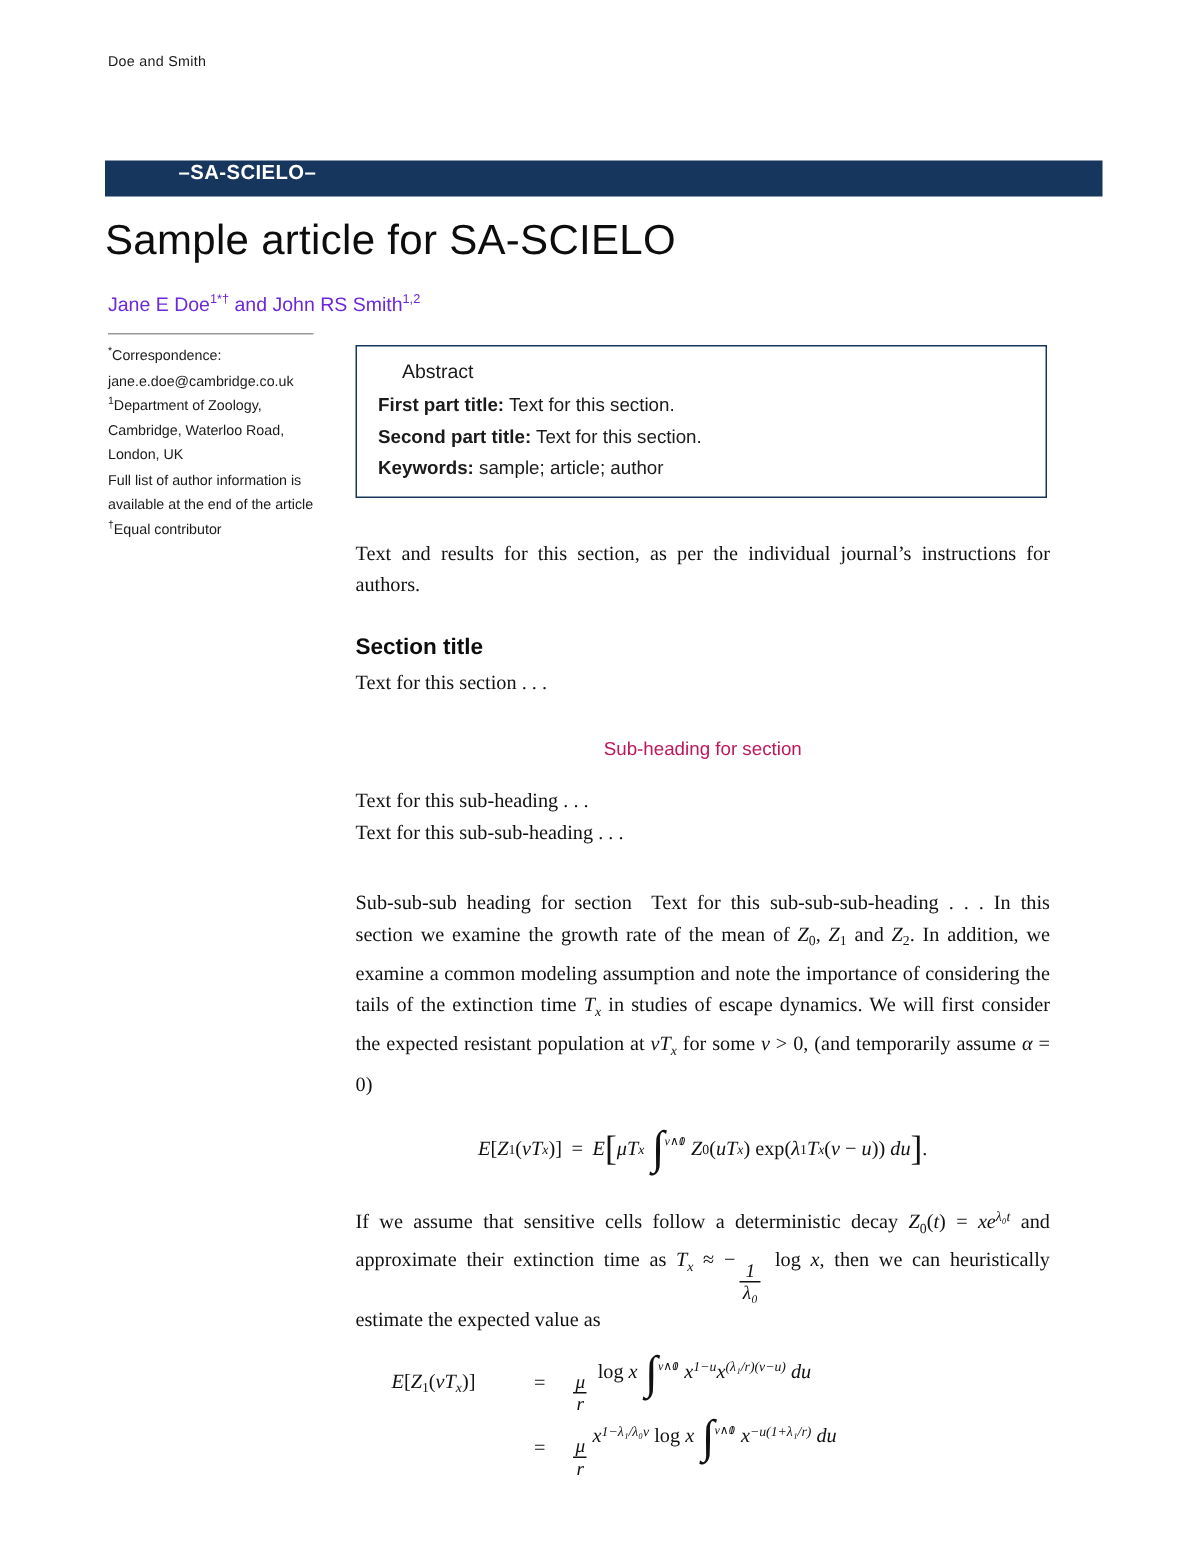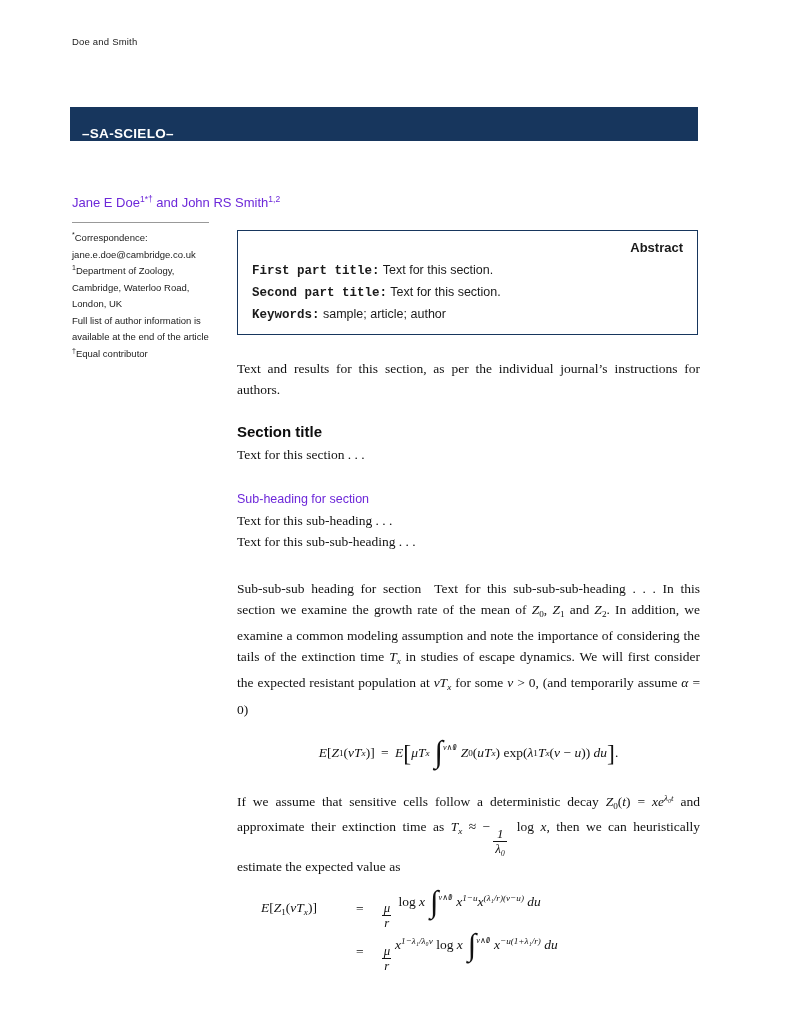--- a/index.html
+++ b/index.html
@@ -1,48 +1,48 @@
 <!DOCTYPE html>
 <html style="--navy: #17365d;"><head>
 <meta charset="utf-8">
 <style>
   html,body{margin:0;padding:0;background:#e8e8e8;}
   .page{width:794px;height:1028px;position:relative;background:#ffffff;margin:0 auto;overflow:hidden;
         font-family:"Liberation Serif","DejaVu Serif",serif;color:#111;}
   
   .running-head{position:absolute;left:72px;top:36px;font-family:"Liberation Sans","DejaVu Sans",sans-serif;
         font-size:9.5px;color:#1a1a1a;letter-spacing:.2px;}
-  .banner{position:absolute;left:70px;top:107px;width:628px;height:34px;background:var(--navy,#17365d);
-        display:flex;align-items:flex-end;}
+  .banner{position:absolute;left:70px;top:107px;width:628px;height:24px;background:var(--navy,#17365d);
+        display:flex;align-items:flex-start;padding-left:37px;}
   .banner-label{font-family:"Liberation Sans","DejaVu Sans",sans-serif;font-weight:bold;color:#fff;
         font-size:13.5px;padding-left:12px;letter-spacing:.3px;}
   .article-title{position:absolute;left:70px;top:144px;font-family:"Liberation Sans","DejaVu Sans",sans-serif;
         font-size:28px;font-weight:500;color:#0d0d0d;letter-spacing:.2px;}
   .authors{position:absolute;left:72px;top:194px;font-family:"Liberation Sans","DejaVu Sans",sans-serif;
         font-size:13px;color:#6d28d9;}
   .authors sup{font-size:8.5px;}
   
   .sidebar{position:absolute;left:72px;top:222px;width:142px;font-family:"Liberation Sans","DejaVu Sans",sans-serif;
         font-size:9.5px;line-height:13.4px;color:#1a1a1a;}
   .sidebar-rule{border-top:1px solid #999;width:137px;margin-bottom:5px;}
   .sb-line sup{font-size:7px;}
   
   .abstract{position:absolute;left:237px;top:230px;width:461px;box-sizing:border-box;
         border:1.4px solid var(--navy,#17365d);padding:9px 14px 12px 14px;
         font-family:"Liberation Sans","DejaVu Sans",sans-serif;font-size:12.5px;color:#1a1a1a;}
-  .abstract-heading{font-weight:bold;font-size:13px;margin:0 0 8px 0;text-align:right;}
+  .abstract-heading{font-weight:normal;font-size:13px;margin:0 0 8px 16px;}
   .abs-row{margin-top:7px;}
-  .abs-row b{font-weight:bold;font-family:Liberation Mono, monospace;}
+  .abs-row b{font-weight:bold;}
   
   .main{position:absolute;left:237px;top:358px;width:463px;}
   .h-sans{font-family:"Liberation Sans","DejaVu Sans",sans-serif;font-weight:bold;font-size:15px;
         margin:0 0 4px 0;color:#0d0d0d;}
   .h-sans.mt{margin-top:23px;}
   .h-sub{font-family:"Liberation Sans","DejaVu Sans",sans-serif;font-weight:normal;font-size:12.5px;
-        margin:27px 0 4px 0;color:#6d28d9;}
+        margin:27px 0 17px 0;color:#be185d;text-align:center;}
   .h-ssub{font-style:italic;font-weight:normal;font-size:13.5px;margin:27px 0 4px 0;}
   .body{font-size:13.5px;line-height:21px;margin:0;}
   .just{text-align:justify;}
   .para-gap{margin-top:26px;}
   
   .m-i{font-style:italic;}
   .m-sub{font-size:68%;vertical-align:-0.35em;}
   .m-subi{font-size:68%;vertical-align:-0.35em;font-style:italic;}
   .m-supi{font-size:68%;vertical-align:0.5em;font-style:italic;}
   .m-hi{margin-right:13px;}
@@ -70,20 +70,21 @@
 <body>
 
 <div class="page">
 
   <div class="running-head">Doe and Smith</div>
 
   <div class="banner">
     <span class="banner-label">–SA-SCIELO–</span>
   </div>
 
+  <div class="article-title">Sample article for SA-SCIELO</div>
 
   <div class="authors"><span>Jane E Doe</span><sup>1*†</sup><span> and </span><span>John RS Smith</span><sup>1,2</sup></div>
 
   <div class="sidebar">
     <div class="sidebar-rule"></div>
     <div class="sb-line"><sup>*</sup><span>Correspondence:</span></div>
     <div class="sb-line"><sup></sup><span>jane.e.doe@cambridge.co.uk</span></div>
     <div class="sb-line"><sup>1</sup><span>Department of Zoology,</span></div>
     <div class="sb-line"><sup></sup><span>Cambridge, Waterloo Road,</span></div>
     <div class="sb-line"><sup></sup><span>London, UK</span></div>

